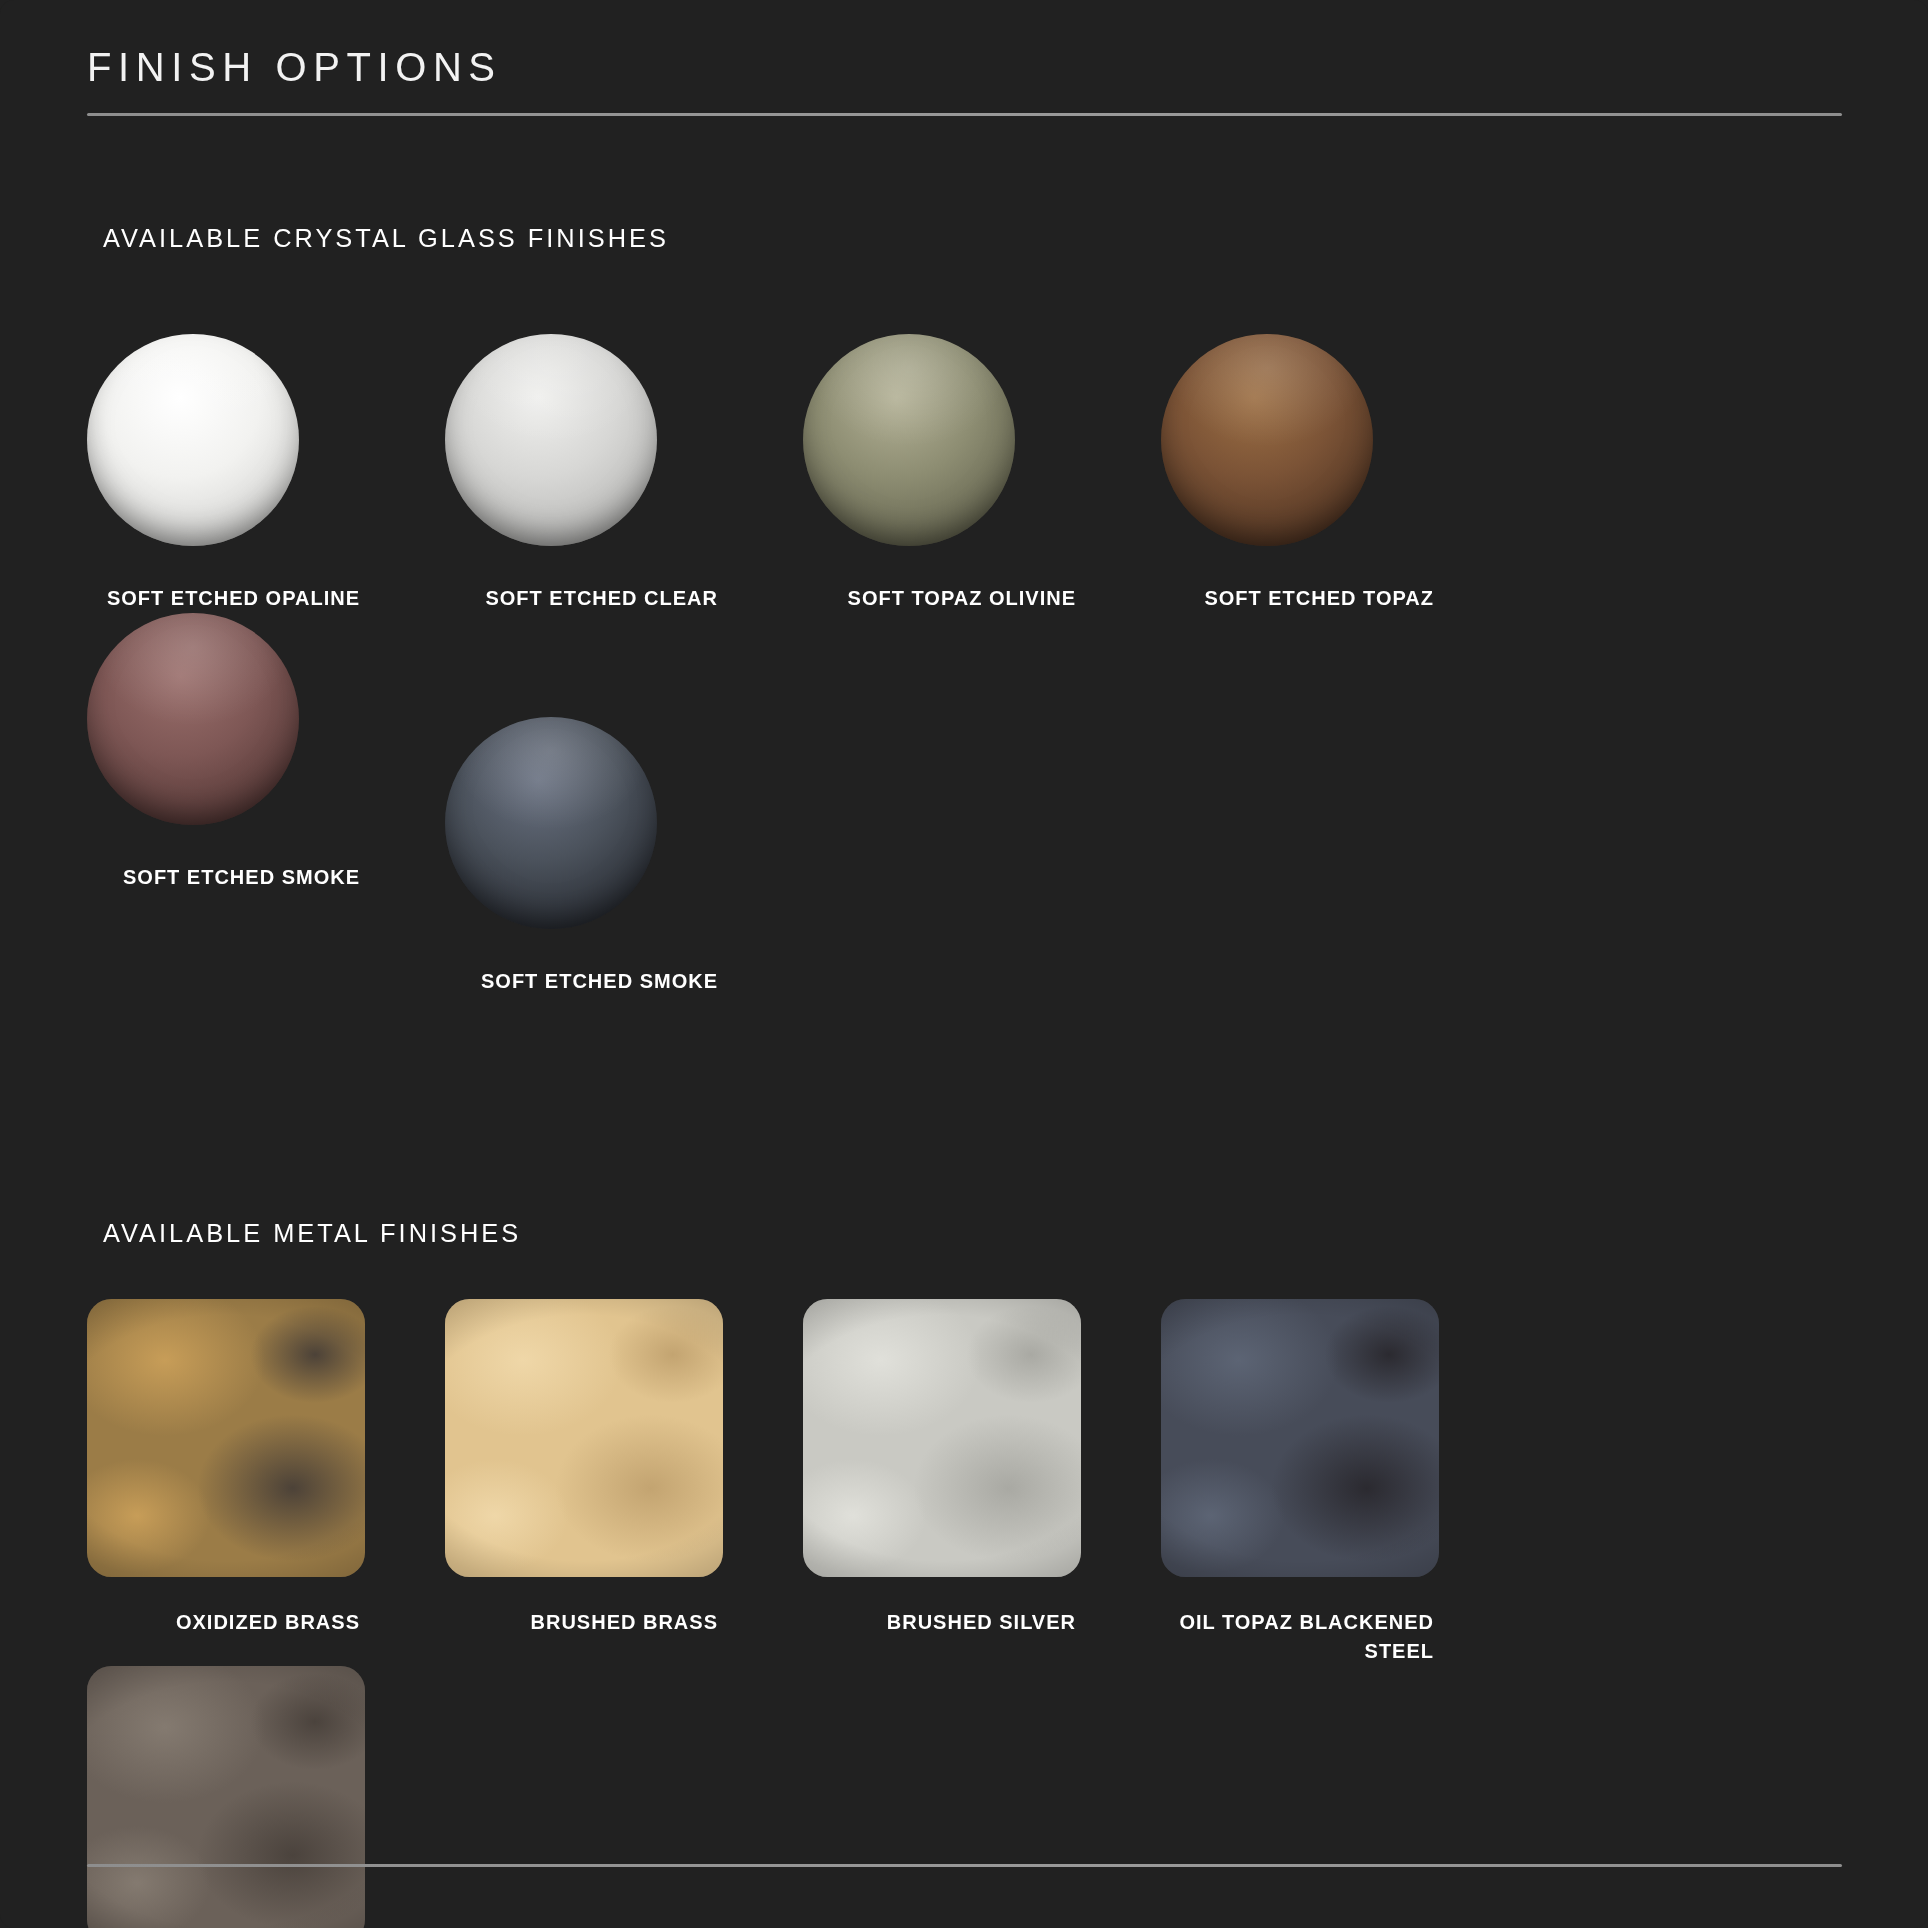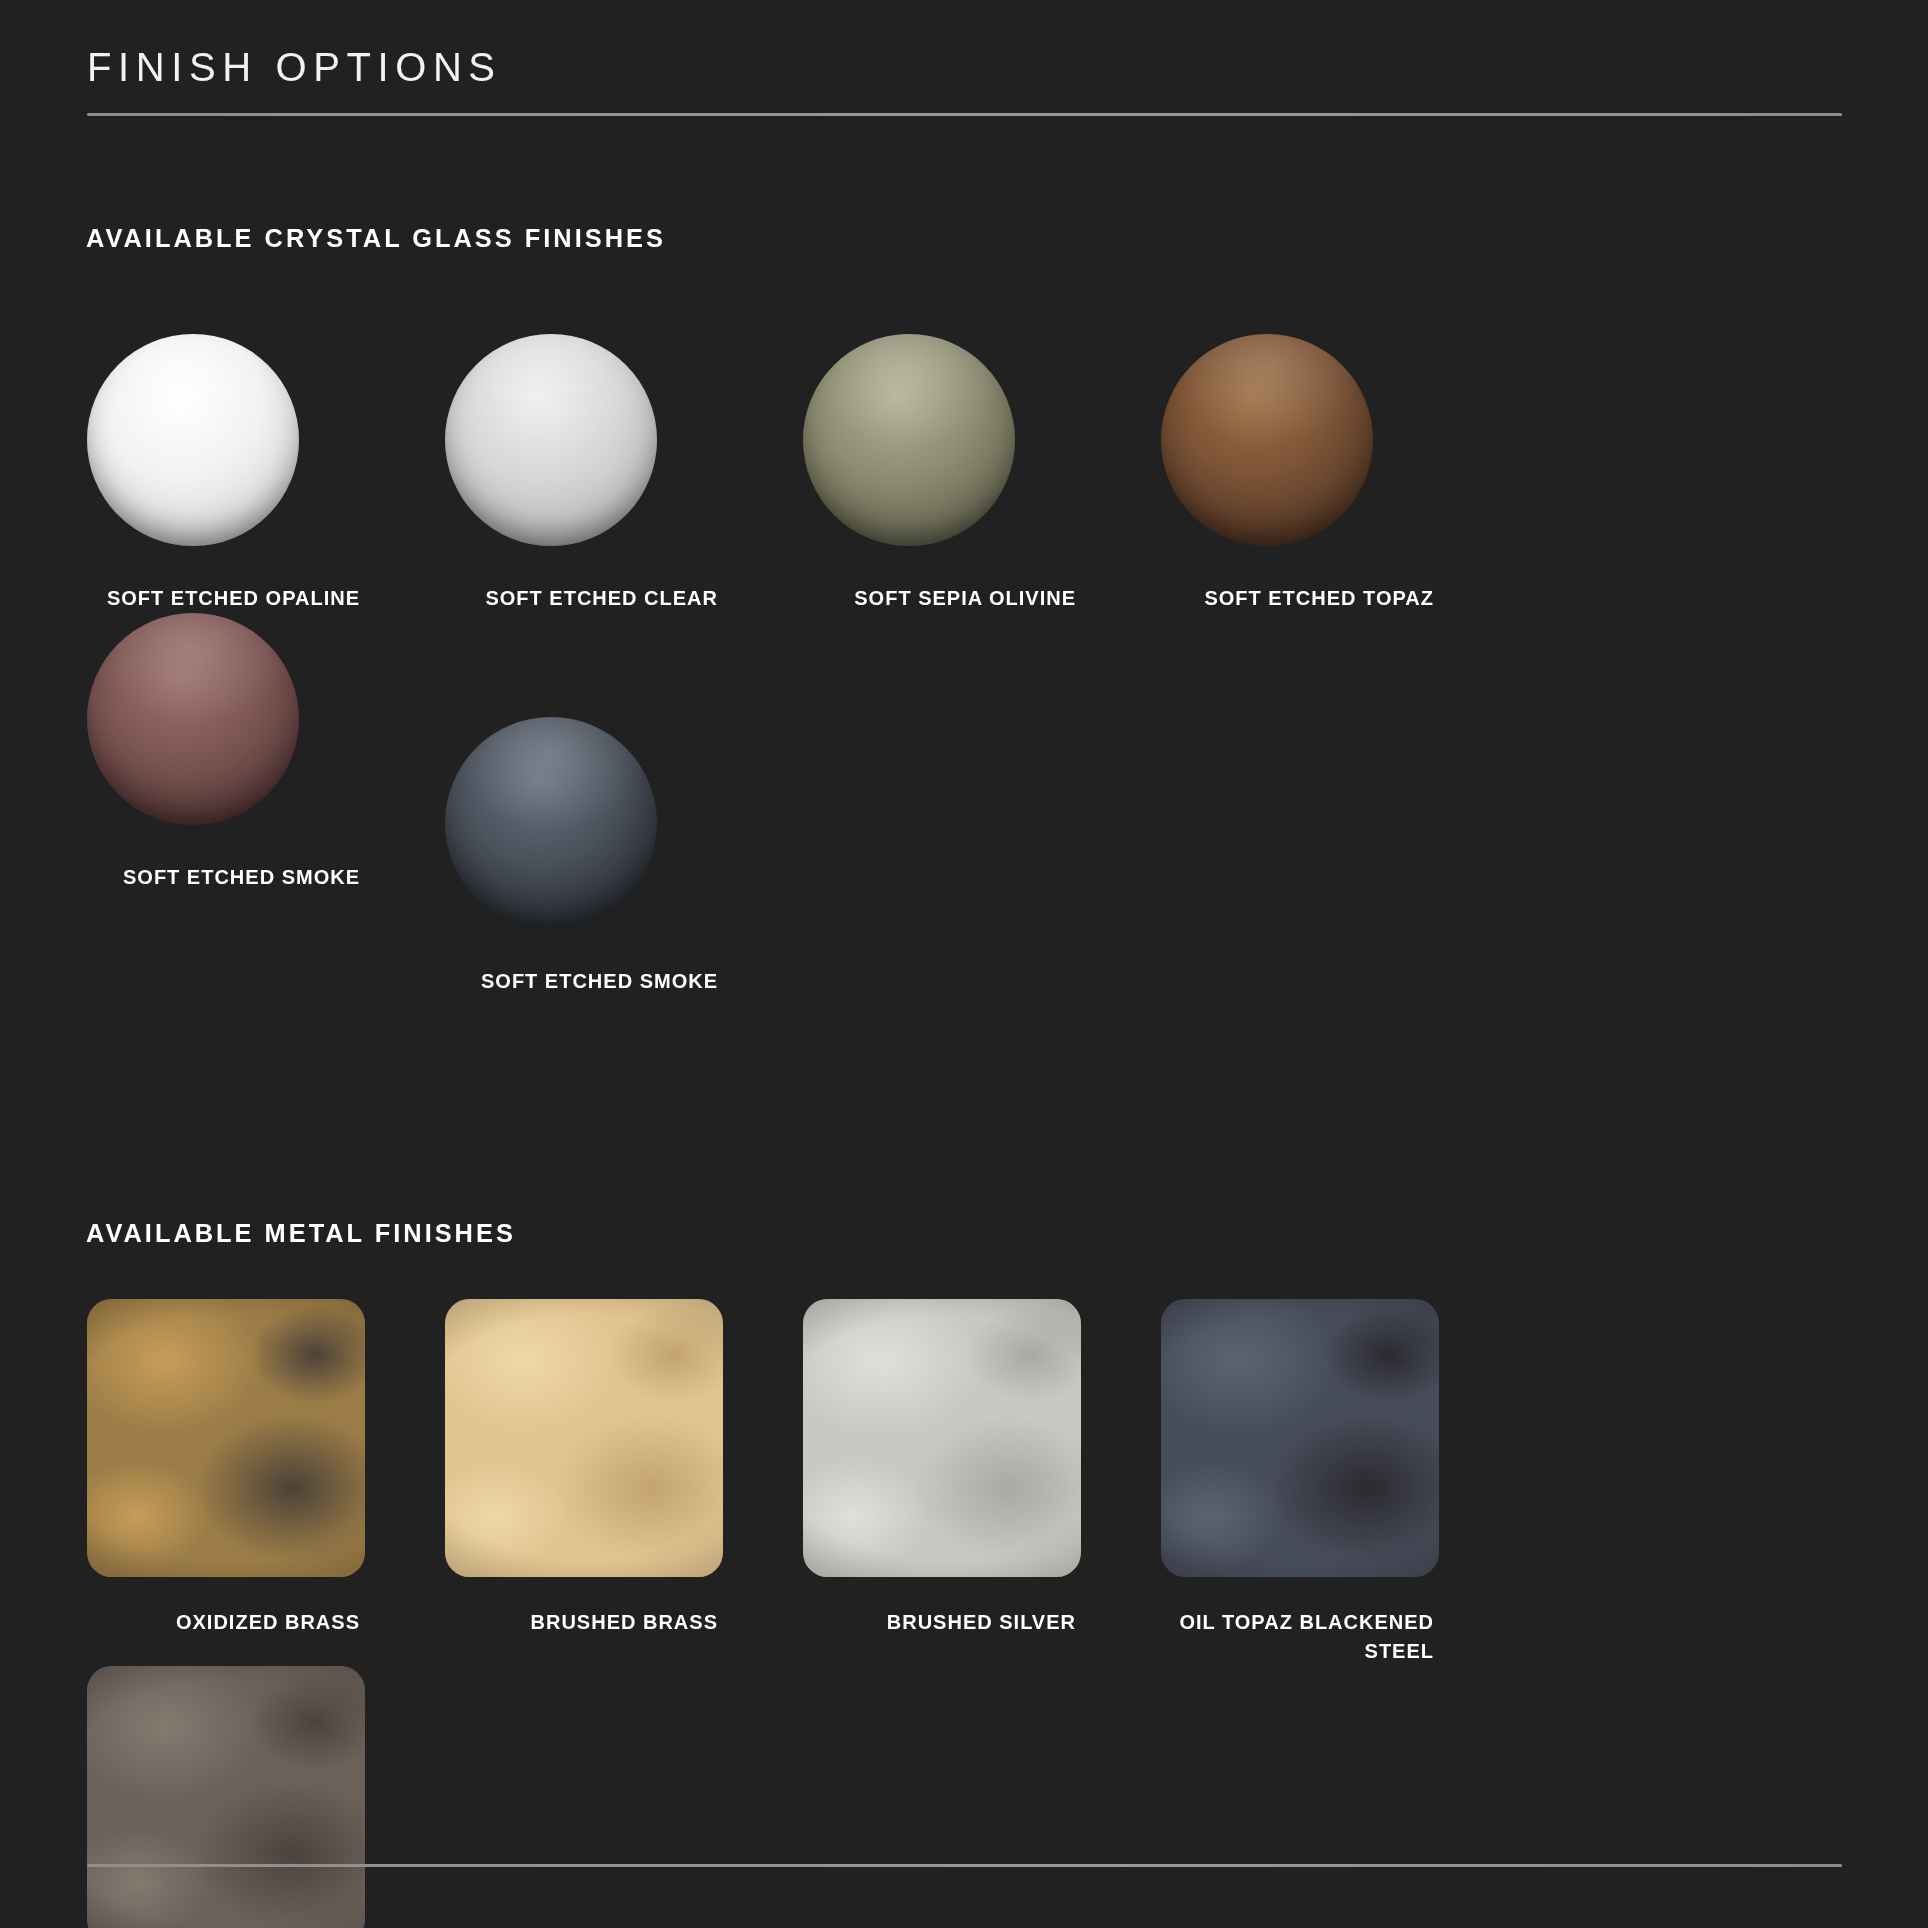--- a/index.html
+++ b/index.html
@@ -39,23 +39,23 @@
   .title-rule {
     margin-top: 26px;
     height: 2.8px;
     width: 1755px;
     background: linear-gradient(to right, #8e8e8e, #9a9a9a 60%, #8e8e8e);
   }
 
   
   .section-heading {
     position: absolute;
-    left: 86px;
+    left: 103px;
     font-size: 25.4px;
-    font-weight: 700;
+    font-weight: 400;
     letter-spacing: 3px;
     color: #ffffff;
     white-space: nowrap;
   }
 
   #glass-heading { top: 224px; }
   #metal-heading { top: 1219px; }
 
   
   .swatch-grid {
@@ -155,21 +155,21 @@
       <div class="swatch-cell">
         <div class="sphere" style="background: radial-gradient(circle at 44% 30%, rgb(255, 255, 255) 0%, rgb(242, 242, 240) 42%, rgb(207, 207, 205) 88%, rgb(207, 207, 205) 100%); box-shadow: rgba(0, 0, 0, 0.55) 0px -17px 32px -11.3px inset;"></div>
         <div class="swatch-label">SOFT ETCHED OPALINE</div>
       </div>
       <div class="swatch-cell">
         <div class="sphere" style="background: radial-gradient(circle at 44% 30%, rgb(239, 239, 237) 0%, rgb(215, 215, 213) 42%, rgb(178, 178, 176) 88%, rgb(178, 178, 176) 100%); box-shadow: rgba(0, 0, 0, 0.55) 0px -17px 32px -11.3px inset;"></div>
         <div class="swatch-label">SOFT ETCHED CLEAR</div>
       </div>
       <div class="swatch-cell">
         <div class="sphere" style="background: radial-gradient(circle at 44% 30%, rgb(179, 177, 150) 0%, rgb(141, 141, 114) 42%, rgb(94, 94, 74) 88%, rgb(94, 94, 74) 100%); box-shadow: rgba(0, 0, 0, 0.55) 0px -17px 32px -11.3px inset;"></div>
-        <div class="swatch-label">SOFT SEPIA OLIVINE</div>
+        <div class="swatch-label">SOFT TOPAZ OLIVINE</div>
       </div>
       <div class="swatch-cell">
         <div class="sphere" style="background: radial-gradient(circle at 44% 30%, rgb(156, 111, 68) 0%, rgb(123, 83, 54) 42%, rgb(74, 48, 32) 88%, rgb(74, 48, 32) 100%); box-shadow: rgba(0, 0, 0, 0.55) 0px -17px 32px -11.3px inset;"></div>
         <div class="swatch-label">SOFT ETCHED TOPAZ</div>
       </div>
       <div class="swatch-cell">
         <div class="sphere" style="background: radial-gradient(circle at 44% 30%, rgb(154, 111, 108) 0%, rgb(126, 87, 85) 42%, rgb(78, 51, 49) 88%, rgb(78, 51, 49) 100%); box-shadow: rgba(0, 0, 0, 0.55) 0px -17px 32px -11.3px inset;"></div>
         <div class="swatch-label">SOFT ETCHED SMOKE</div>
       </div>
       <div class="swatch-cell glass-row2">

